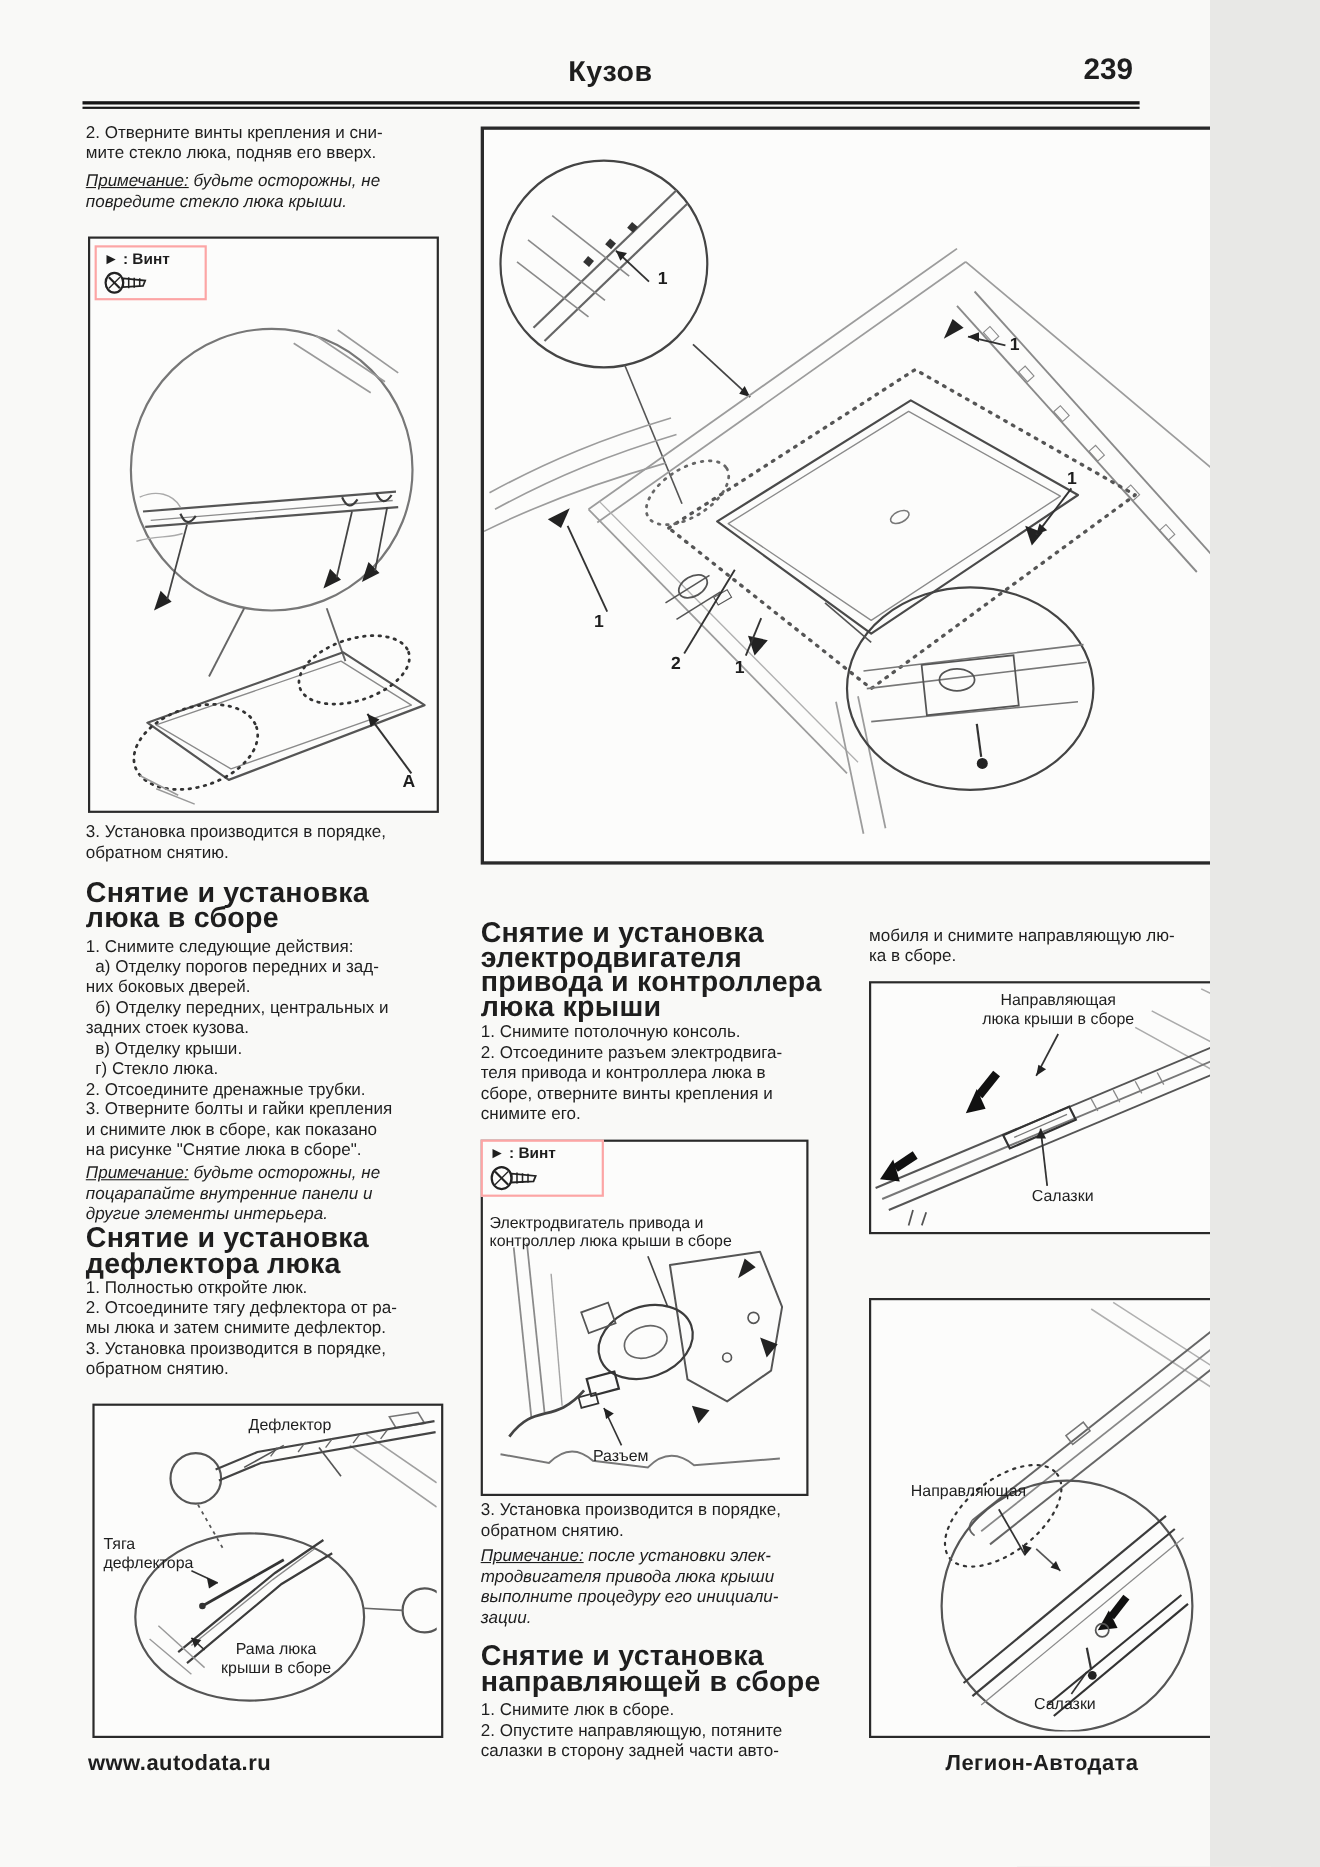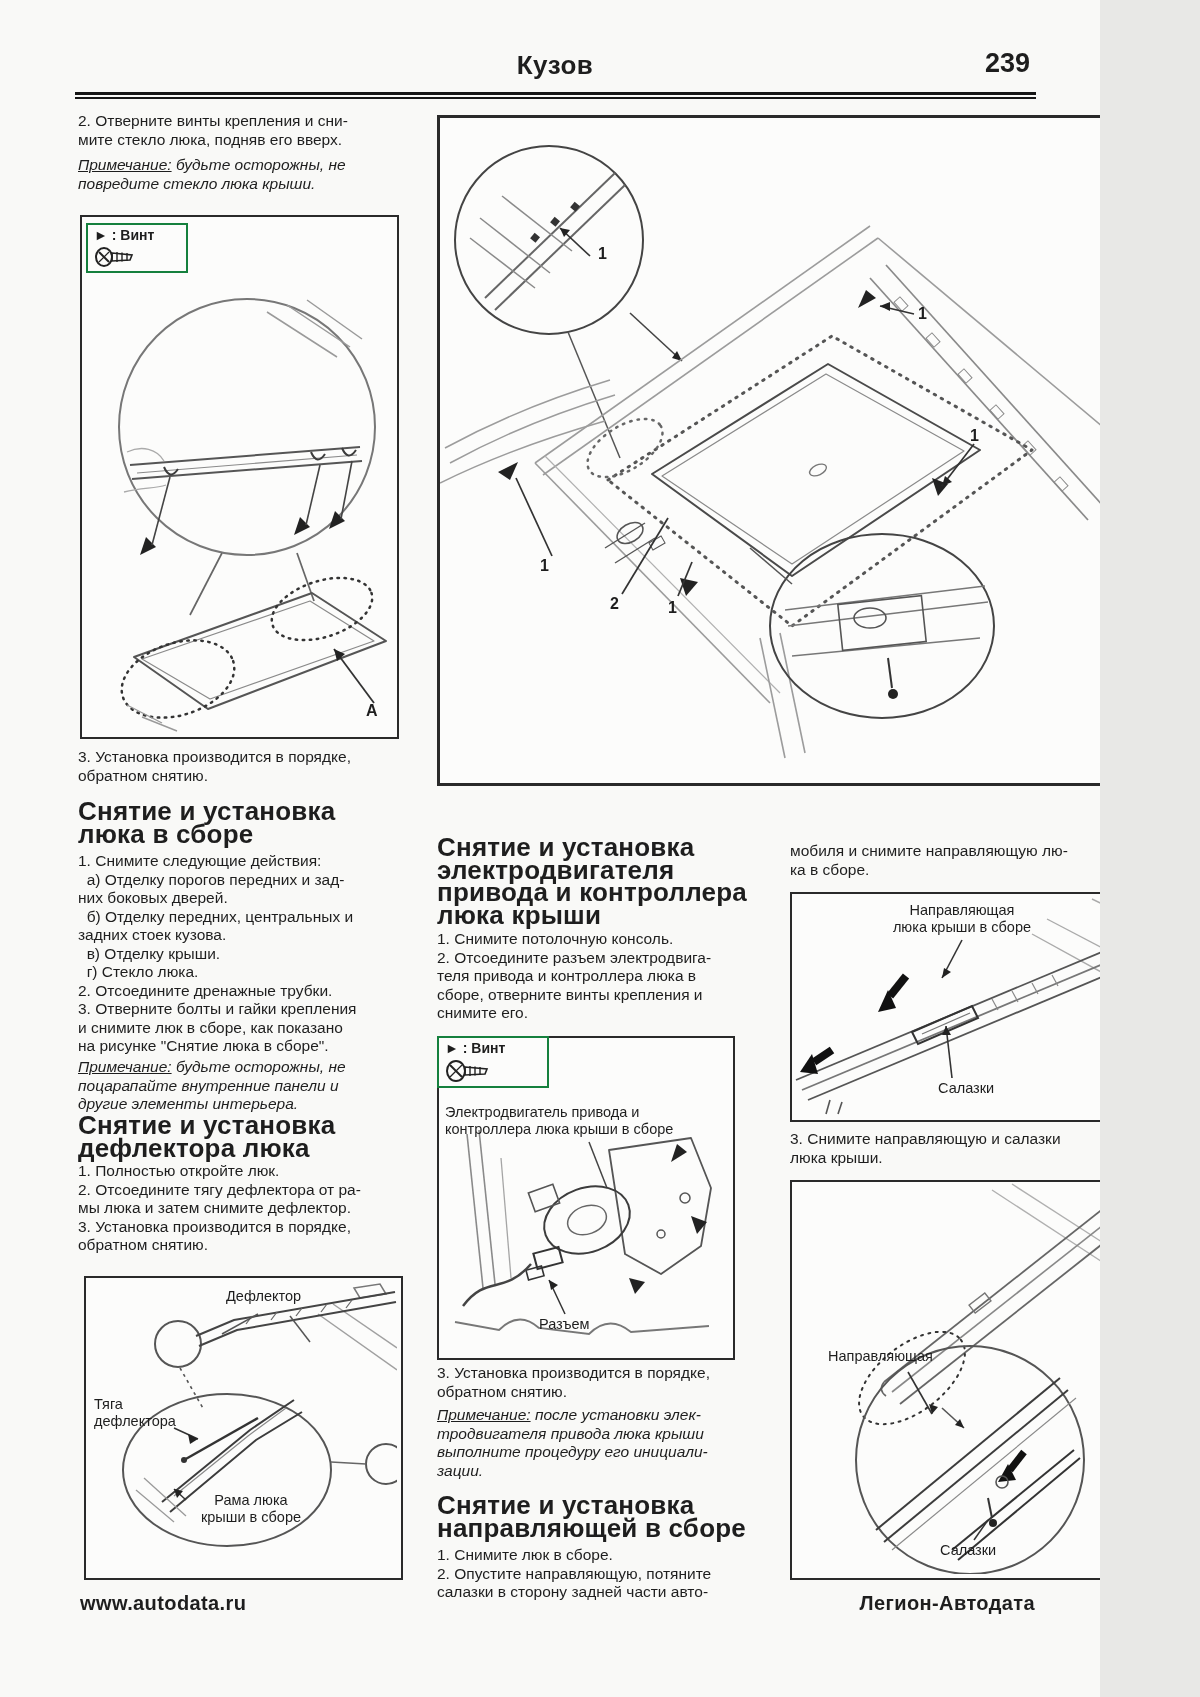--- a/index.html
+++ b/index.html
@@ -10,21 +10,21 @@
   .hdr-num{position:absolute;right:70px;top:48px;font-size:27px;font-weight:bold;}
   .hdr-rule{position:absolute;left:75px;right:64px;top:92px;height:2px;
             border-top:3px solid #161616;border-bottom:2px solid #161616;}
   .txt{position:absolute;white-space:pre-wrap;font-size:15.5px;line-height:18.5px;}
   .note{font-style:italic;}
   .note .nlabel{text-decoration:underline;}
   .h{position:absolute;white-space:pre-wrap;font-weight:bold;font-size:26px;
      line-height:22.5px;letter-spacing:.2px;}
   .figbox{position:absolute;border:2px solid #2a2a2a;background:#fcfcfb;}
   .figbox svg.art{position:absolute;left:0;top:0;}
-  .legend{position:absolute;border:2px solid #15803d;background:#fcfcfb;
+  .legend{position:absolute;border:2px solid #fca5a5;background:#fcfcfb;
           padding:2px 6px 1px 6px;display:flex;flex-direction:column;gap:1px;}
   .legend .ltxt{font-size:14px;font-weight:bold;white-space:pre;}
   .figlabel{position:absolute;font-size:14.5px;line-height:17px;white-space:pre-wrap;}
   .tc{text-align:center;}
   .callout{position:absolute;font-weight:bold;font-size:16px;line-height:16px;}
   .cap{position:absolute;font-weight:bold;font-size:17px;letter-spacing:.2px;}
   .footer{position:absolute;font-weight:bold;font-size:20px;letter-spacing:.4px;}
 </style>
 </head>
 <body>
@@ -279,21 +279,21 @@
         <ellipse cx="11" cy="14" rx="9" ry="10" fill="none" stroke="#222" stroke-width="2"></ellipse>
         <line x1="5" y1="8" x2="17" y2="20" stroke="#222" stroke-width="2"></line>
         <line x1="17" y1="8" x2="5" y2="20" stroke="#222" stroke-width="1.2"></line>
         <path d="M20,10 L42,12 L40,17 L20,18 Z" fill="none" stroke="#222" stroke-width="1.6"></path>
         <line x1="25" y1="9" x2="25" y2="19" stroke="#222" stroke-width="1.4"></line>
         <line x1="30" y1="9.5" x2="30" y2="18.5" stroke="#222" stroke-width="1.4"></line>
         <line x1="35" y1="10" x2="35" y2="18" stroke="#222" stroke-width="1.4"></line>
       </svg>
     </div>
     <div class="figlabel" style="left:6px;top:66px;">Электродвигатель привода и
-контроллера люка крыши в сборе</div>
+контроллер люка крыши в сборе</div>
     <div class="figlabel" style="left:100px;top:278px;">Разъем</div>
   </div>
 
   <div class="txt" style="left:437px;top:1364px;width:324px;">3. Установка производится в порядке,
 обратном снятию.</div>
 
   <div class="txt note" style="left:437px;top:1406px;width:324px;"><span class="nlabel">Примечание:</span><span> после установки элек-
 тродвигателя привода люка крыши
 выполните процедуру его инициали-
 зации.</span></div>
@@ -332,22 +332,20 @@
       <line x1="40" y1="156" x2="22" y2="168" stroke="#111" stroke-width="8"></line>
       <polygon points="26,180 8,178 20,160" fill="#111"></polygon>
       <line x1="160" y1="184" x2="154" y2="132" stroke="#333" stroke-width="1.6"></line>
       <polygon points="154,132 150,141 159,141" fill="#222"></polygon>
     </svg>
     <div class="figlabel tc" style="left:55px;top:8px;width:230px;">Направляющая
 люка крыши в сборе</div>
     <div class="figlabel" style="left:146px;top:186px;">Салазки</div>
   </div>
 
-  <div class="txt" style="left:790px;top:1130px;width:345px;">3. Снимите направляющую и салазки
-люка крыши.</div>
 
   <div class="figbox" style="left:790px;top:1180px;width:345px;height:396px;">
     <svg class="art" width="341" height="392" viewBox="0 0 341 392">
       <line x1="200" y1="8" x2="341" y2="100" stroke="#b0b0b0" stroke-width="1.4"></line>
       <line x1="220" y1="2" x2="341" y2="80" stroke="#b0b0b0" stroke-width="1.4"></line>
       <line x1="322" y1="18" x2="92" y2="200" stroke="#666" stroke-width="1.8"></line>
       <line x1="330" y1="28" x2="100" y2="210" stroke="#888" stroke-width="1.6"></line>
       <line x1="338" y1="40" x2="108" y2="222" stroke="#666" stroke-width="1.8"></line>
       <rect x="178" y="116" width="20" height="10" fill="none" stroke="#777" stroke-width="1.4" transform="rotate(-38 188 121)"></rect>
       <path d="M92,200 q-6,8 2,14" fill="none" stroke="#666" stroke-width="1.6"></path>

